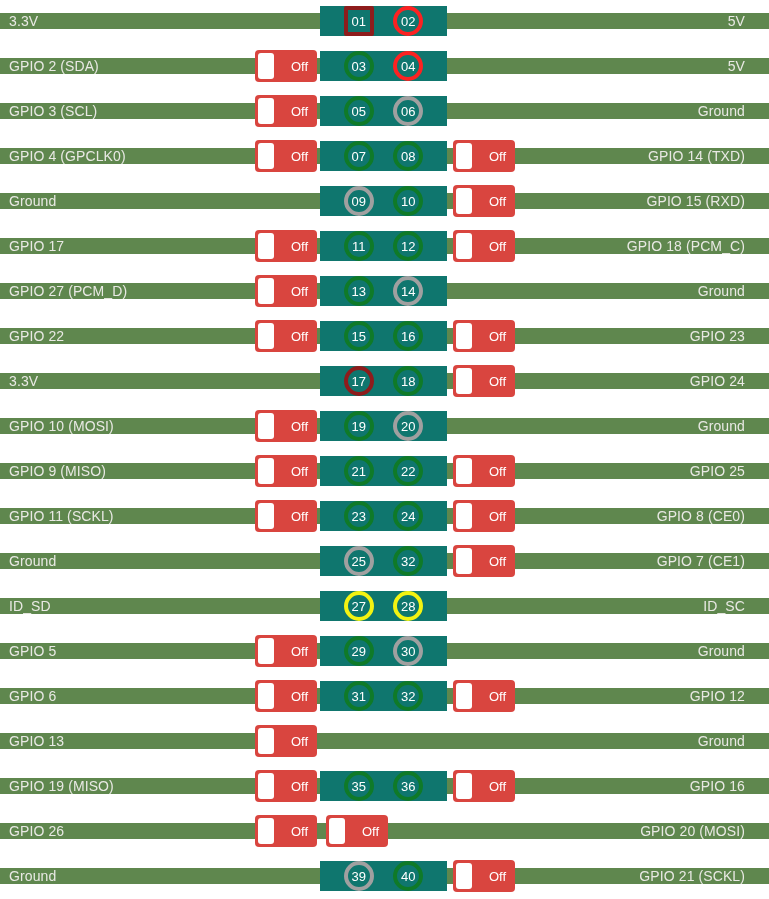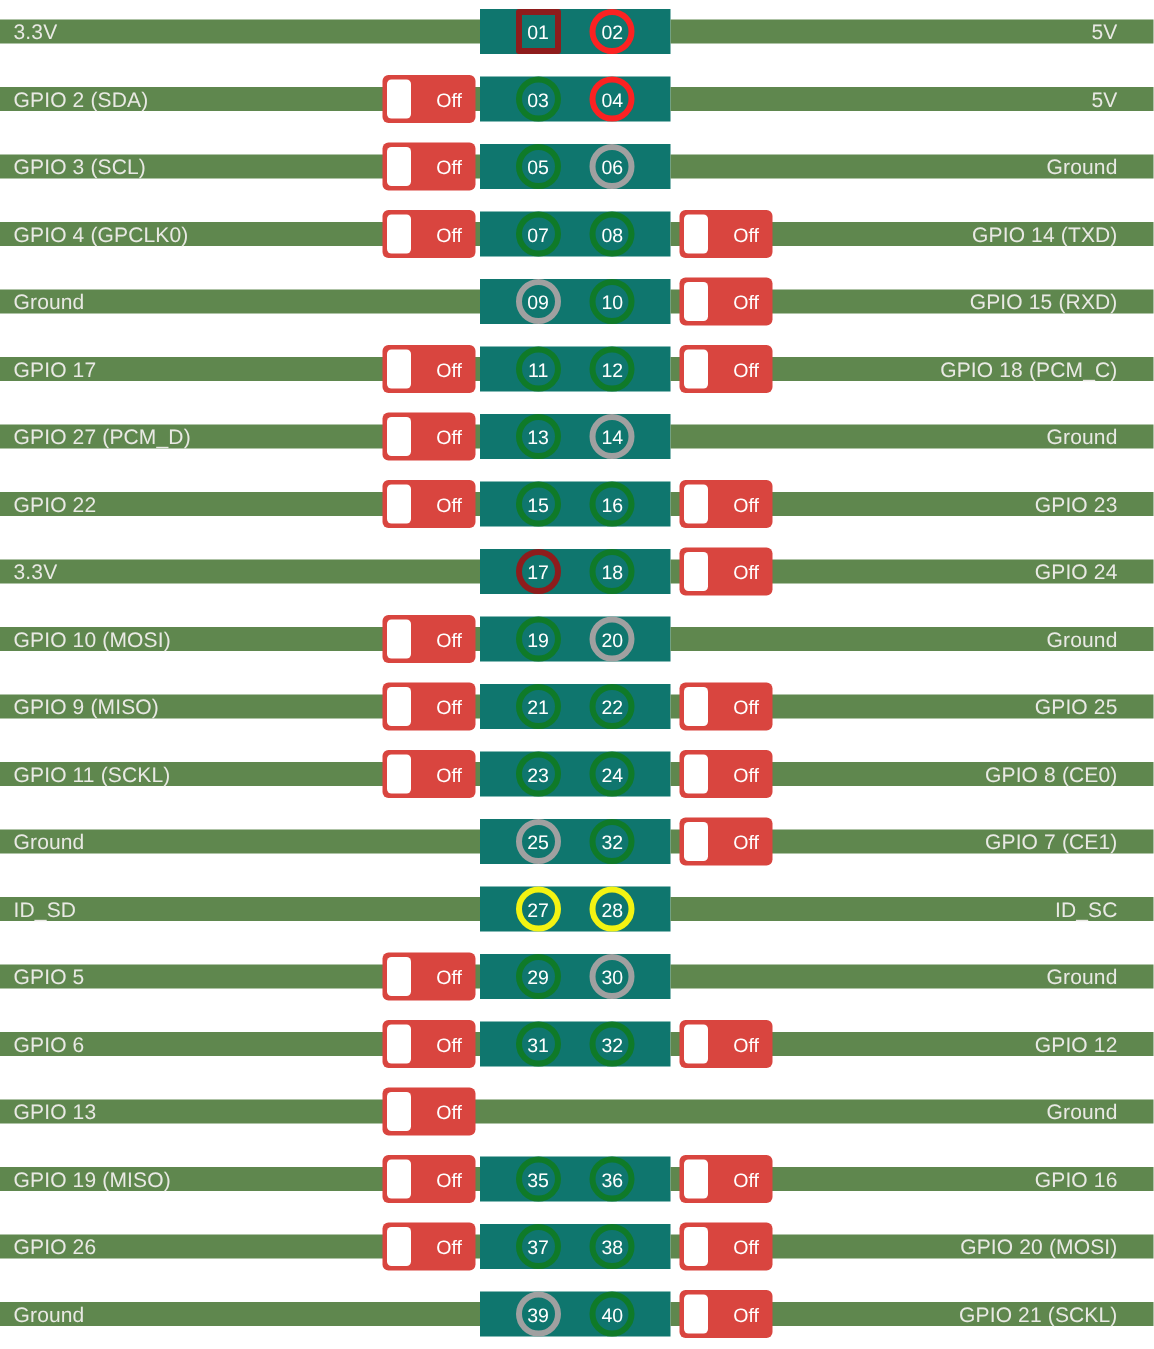--- a/index.html
+++ b/index.html
@@ -441,24 +441,20 @@
       </div>
     </div>
     <div class="pin-row">
       <div class="left-cell">
         <span class="left-label">GPIO 26</span>
         <div class="toggle left-toggle">
           <span class="knob"></span>
           <span class="state">Off</span>
         </div>
       </div>
-      <div class="center-cell">
-        <div class="pin-badge c-green">37</div>
-        <div class="pin-badge c-green">38</div>
-      </div>
       <div class="right-cell">
         <div class="toggle right-toggle">
           <span class="knob"></span>
           <span class="state">Off</span>
         </div>
         <span class="right-label">GPIO 20 (MOSI)</span>
       </div>
     </div>
     <div class="pin-row">
       <div class="left-cell">

